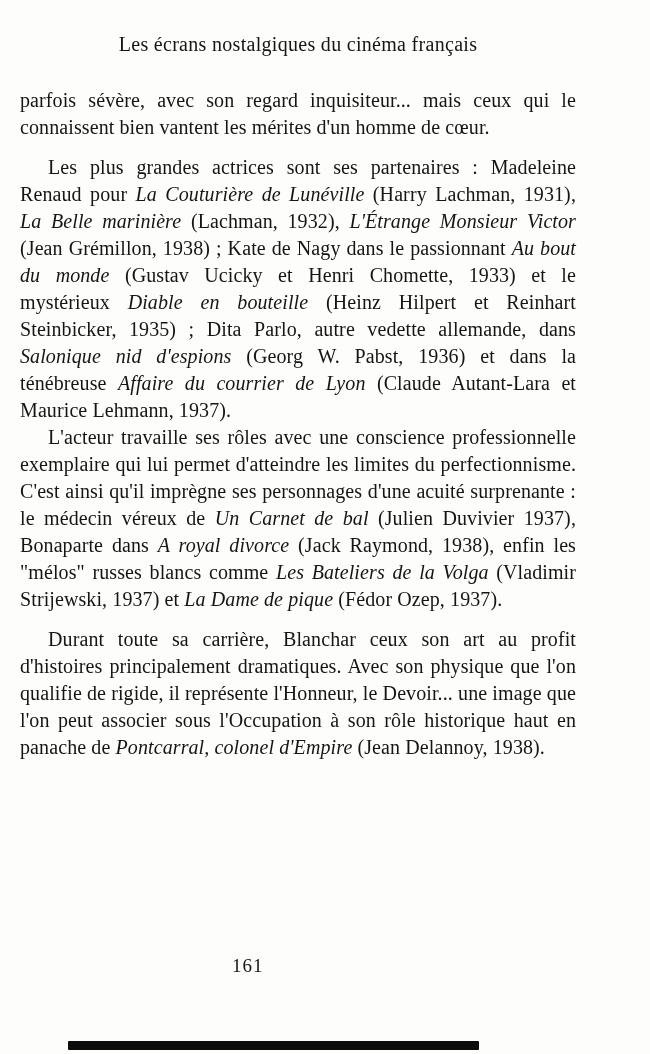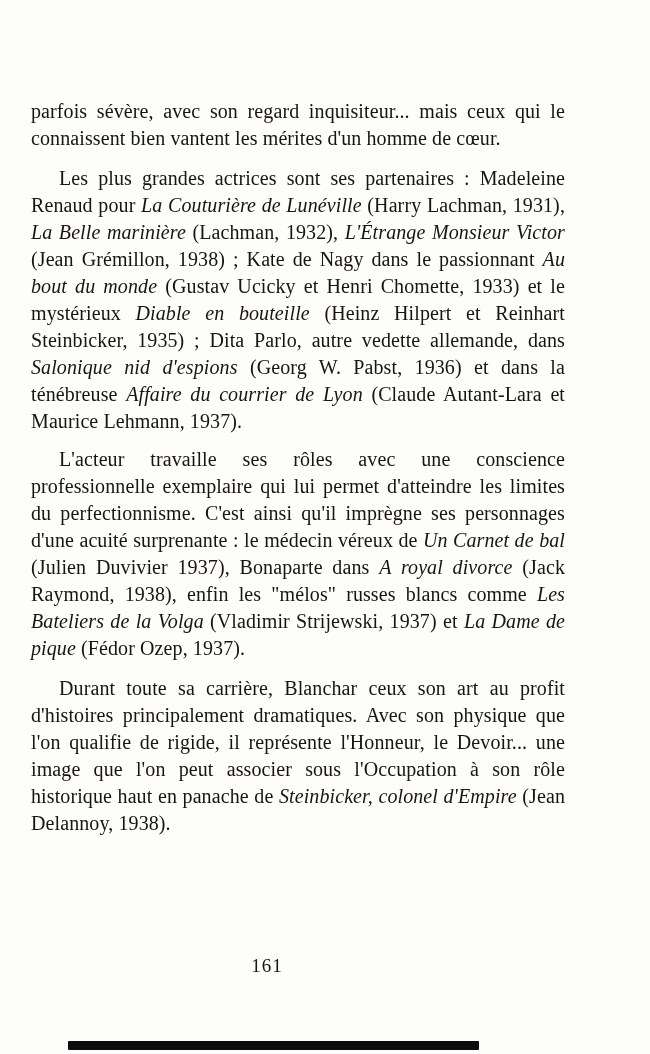--- a/index.html
+++ b/index.html
@@ -29,56 +29,56 @@
     letter-spacing: 0.3px;
     white-space: nowrap;
   }
   .body-text {
     position: absolute;
     top: 87px;
     left: 20px;
     width: 556px;
   }
   .para {
-    margin: 11px;
+    margin: 0;
     font-size: 20px;
     line-height: 27px;
     text-align: justify;
     letter-spacing: 0.1px;
   }
   .para.indent { text-indent: 28px; }
   .para.spaced { margin-top: 13px; }
   .para i { }
   .folio {
     position: absolute;
     top: 955px;
     left: 232px;
     width: 70px;
-    text-align: center;
     font-size: 19px;
     letter-spacing: 1px;
   }
   .scan-edge-artifact {
     position: absolute;
     top: 1041px;
     left: 68px;
     width: 411px;
     height: 9px;
     background: #0c0c0c;
     border-radius: 1px;
   }
 </style>
 </head>
 <body>
 
 <div class="page">
+  <div class="running-header">Les écrans nostalgiques du cinéma français</div>
 
   <div class="body-text">
       <p class="para"><span>parfois sévère, avec son regard inquisiteur... mais ceux qui le connaissent bien vantent les mérites d'un homme de cœur.</span></p>
       <p class="para indent spaced"><span>Les plus grandes actrices sont ses partenaires : Madeleine Renaud pour </span><i>La Couturière de Lunéville</i><span> (Harry Lachman, 1931), </span><i>La Belle marinière</i><span> (Lachman, 1932), </span><i>L'Étrange Monsieur Victor</i><span> (Jean Grémillon, 1938) ; Kate de Nagy dans le passionnant </span><i>Au bout du monde</i><span> (Gustav Ucicky et Henri Chomette, 1933) et le mystérieux </span><i>Diable en bouteille</i><span> (Heinz Hilpert et Reinhart Steinbicker, 1935) ; Dita Parlo, autre vedette allemande, dans </span><i>Salonique nid d'espions</i><span> (Georg W. Pabst, 1936) et dans la ténébreuse </span><i>Affaire du courrier de Lyon</i><span> (Claude Autant-Lara et Maurice Lehmann, 1937).</span></p>
       <p class="para indent"><span>L'acteur travaille ses rôles avec une conscience professionnelle exemplaire qui lui permet d'atteindre les limites du perfectionnisme. C'est ainsi qu'il imprègne ses personnages d'une acuité surprenante : le médecin véreux de </span><i>Un Carnet de bal</i><span> (Julien Duvivier 1937), Bonaparte dans </span><i>A royal divorce</i><span> (Jack Raymond, 1938), enfin les "mélos" russes blancs comme </span><i>Les Bateliers de la Volga</i><span> (Vladimir Strijewski, 1937) et </span><i>La Dame de pique</i><span> (Fédor Ozep, 1937).</span></p>
-      <p class="para indent spaced"><span>Durant toute sa carrière, Blanchar ceux son art au profit d'histoires principalement dramatiques. Avec son physique que l'on qualifie de rigide, il représente l'Honneur, le Devoir... une image que l'on peut associer sous l'Occupation à son rôle historique haut en panache de </span><i>Steinbicker, colonel d'Empire</i><span> (Jean Delannoy, 1938).</span></p>
+      <p class="para indent spaced"><span>Durant toute sa carrière, Blanchar ceux son art au profit d'histoires principalement dramatiques. Avec son physique que l'on qualifie de rigide, il représente l'Honneur, le Devoir... une image que l'on peut associer sous l'Occupation à son rôle historique haut en panache de </span><i>Pontcarral, colonel d'Empire</i><span> (Jean Delannoy, 1938).</span></p>
     </div>
 
   <div class="folio">161</div>
 
   <div class="scan-edge-artifact"></div>
 </div>
 
 </body></html>

